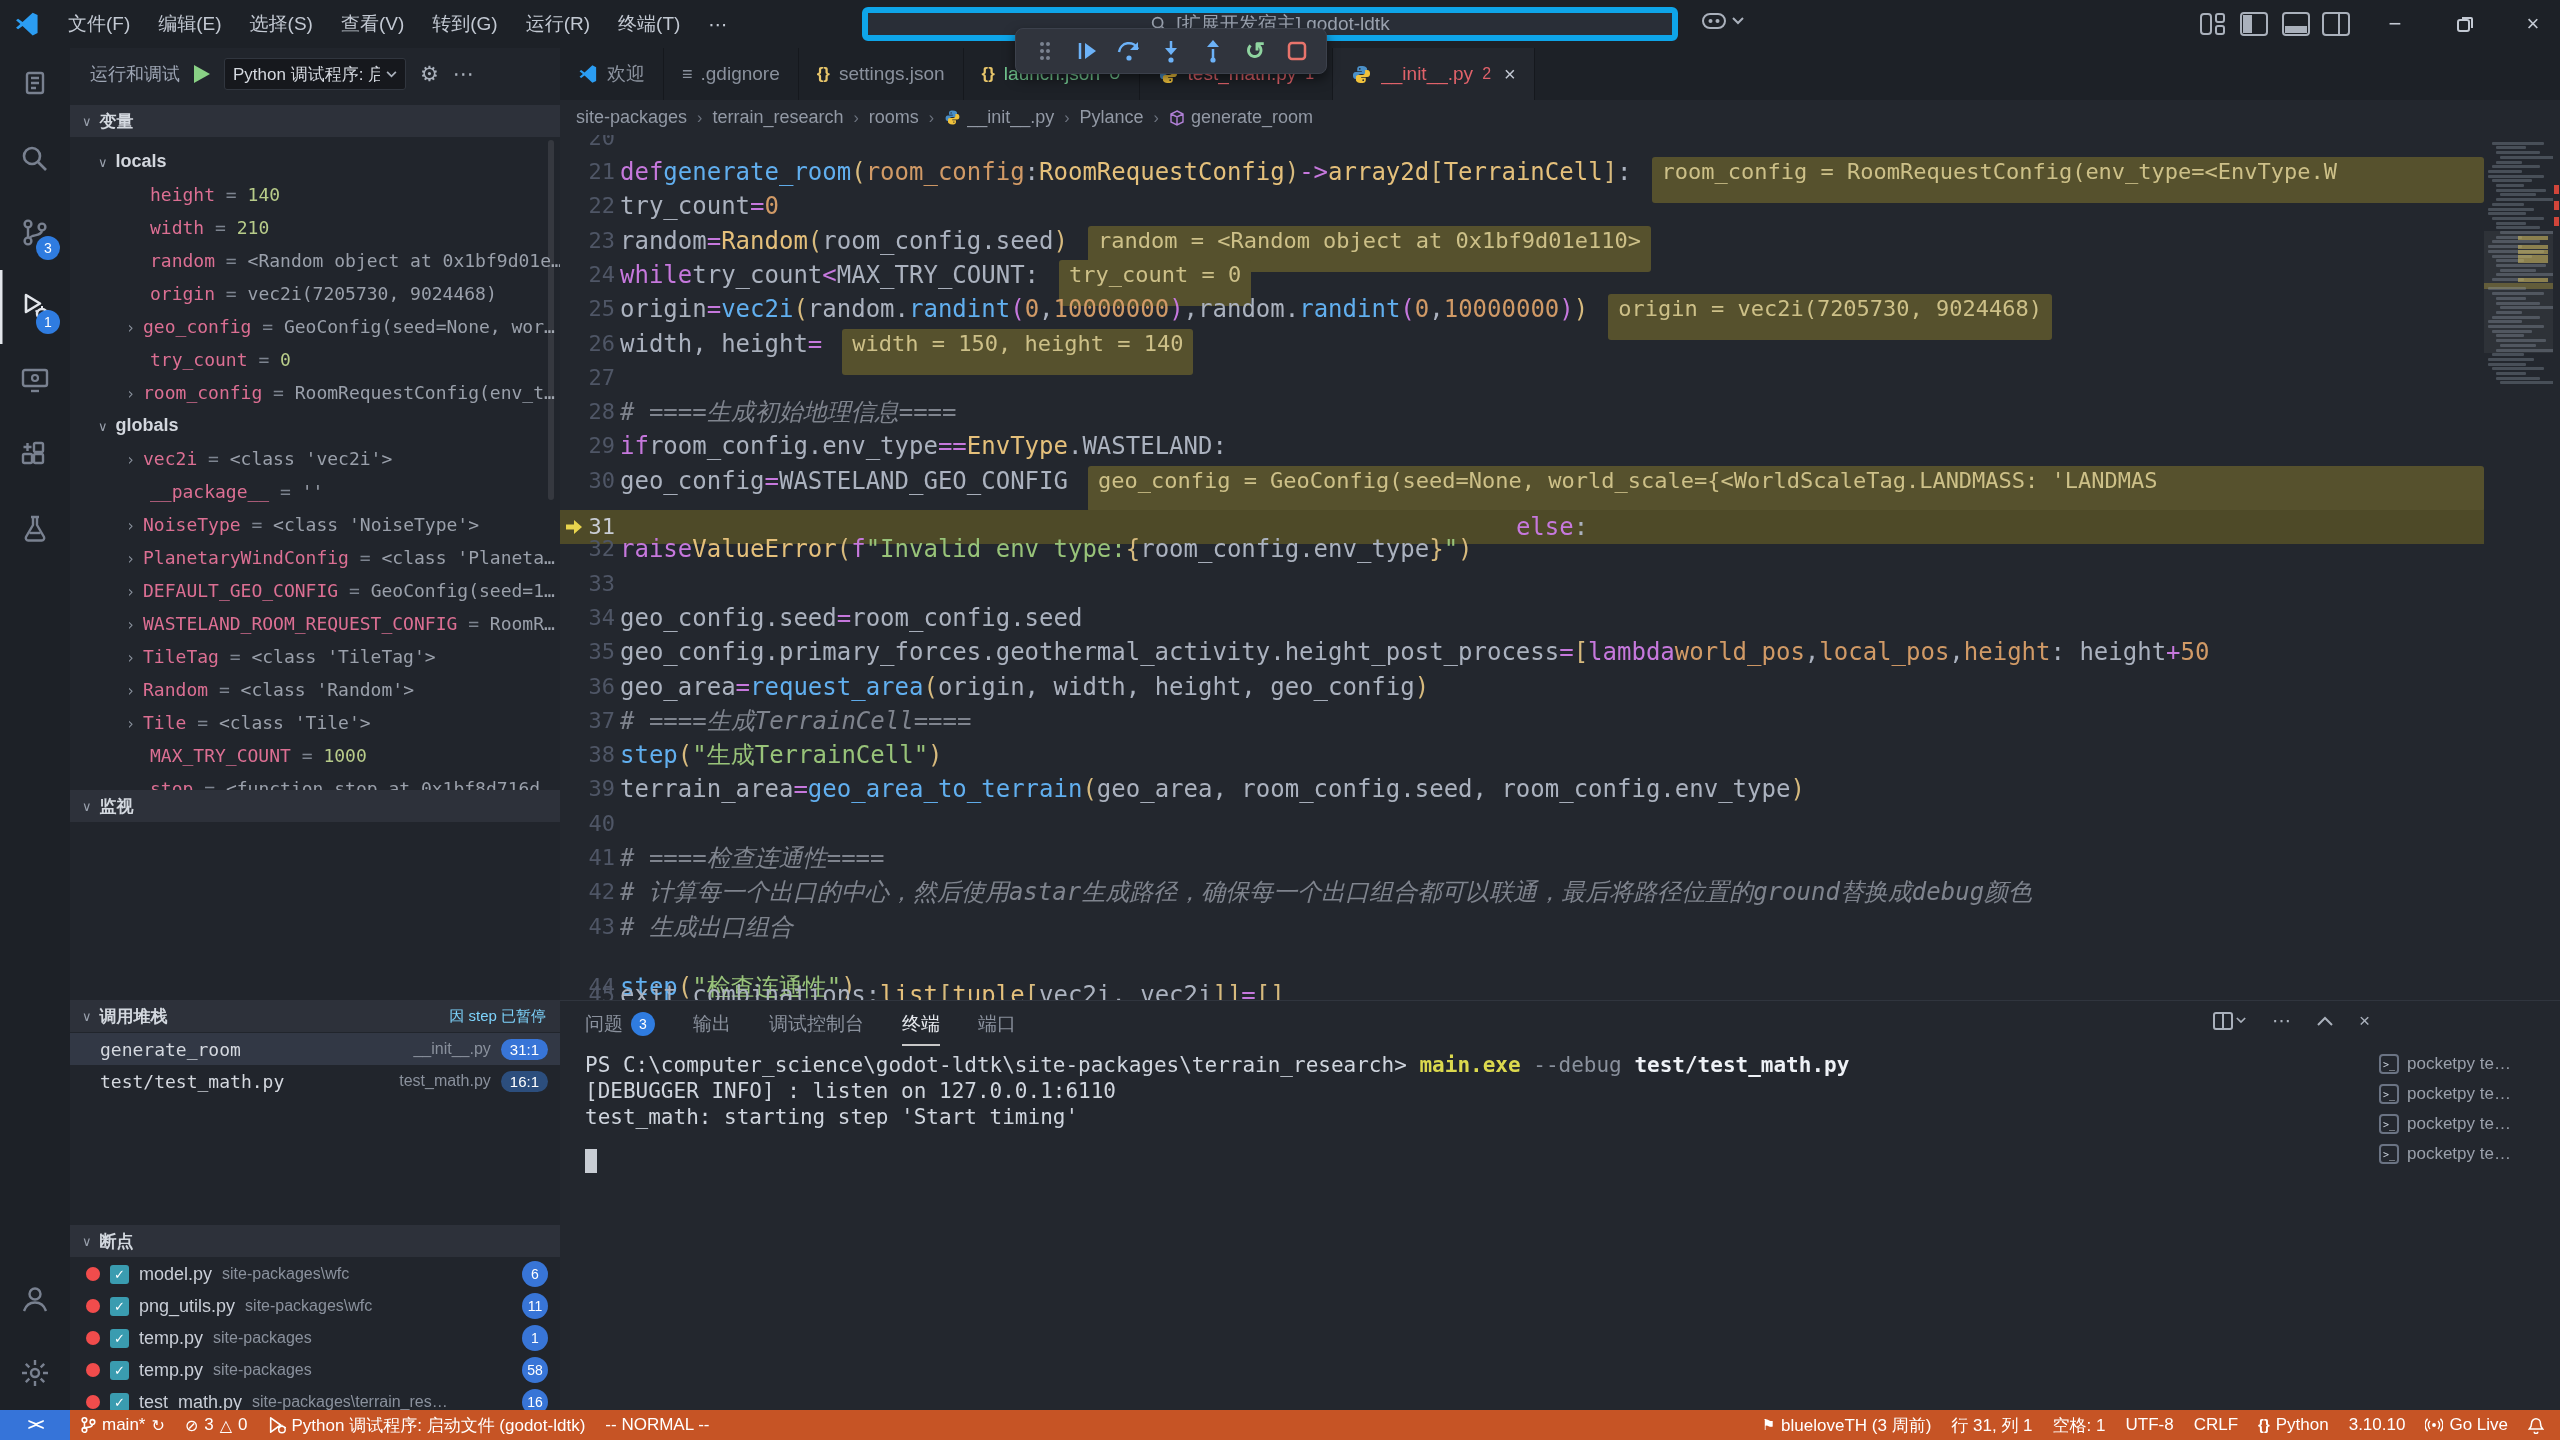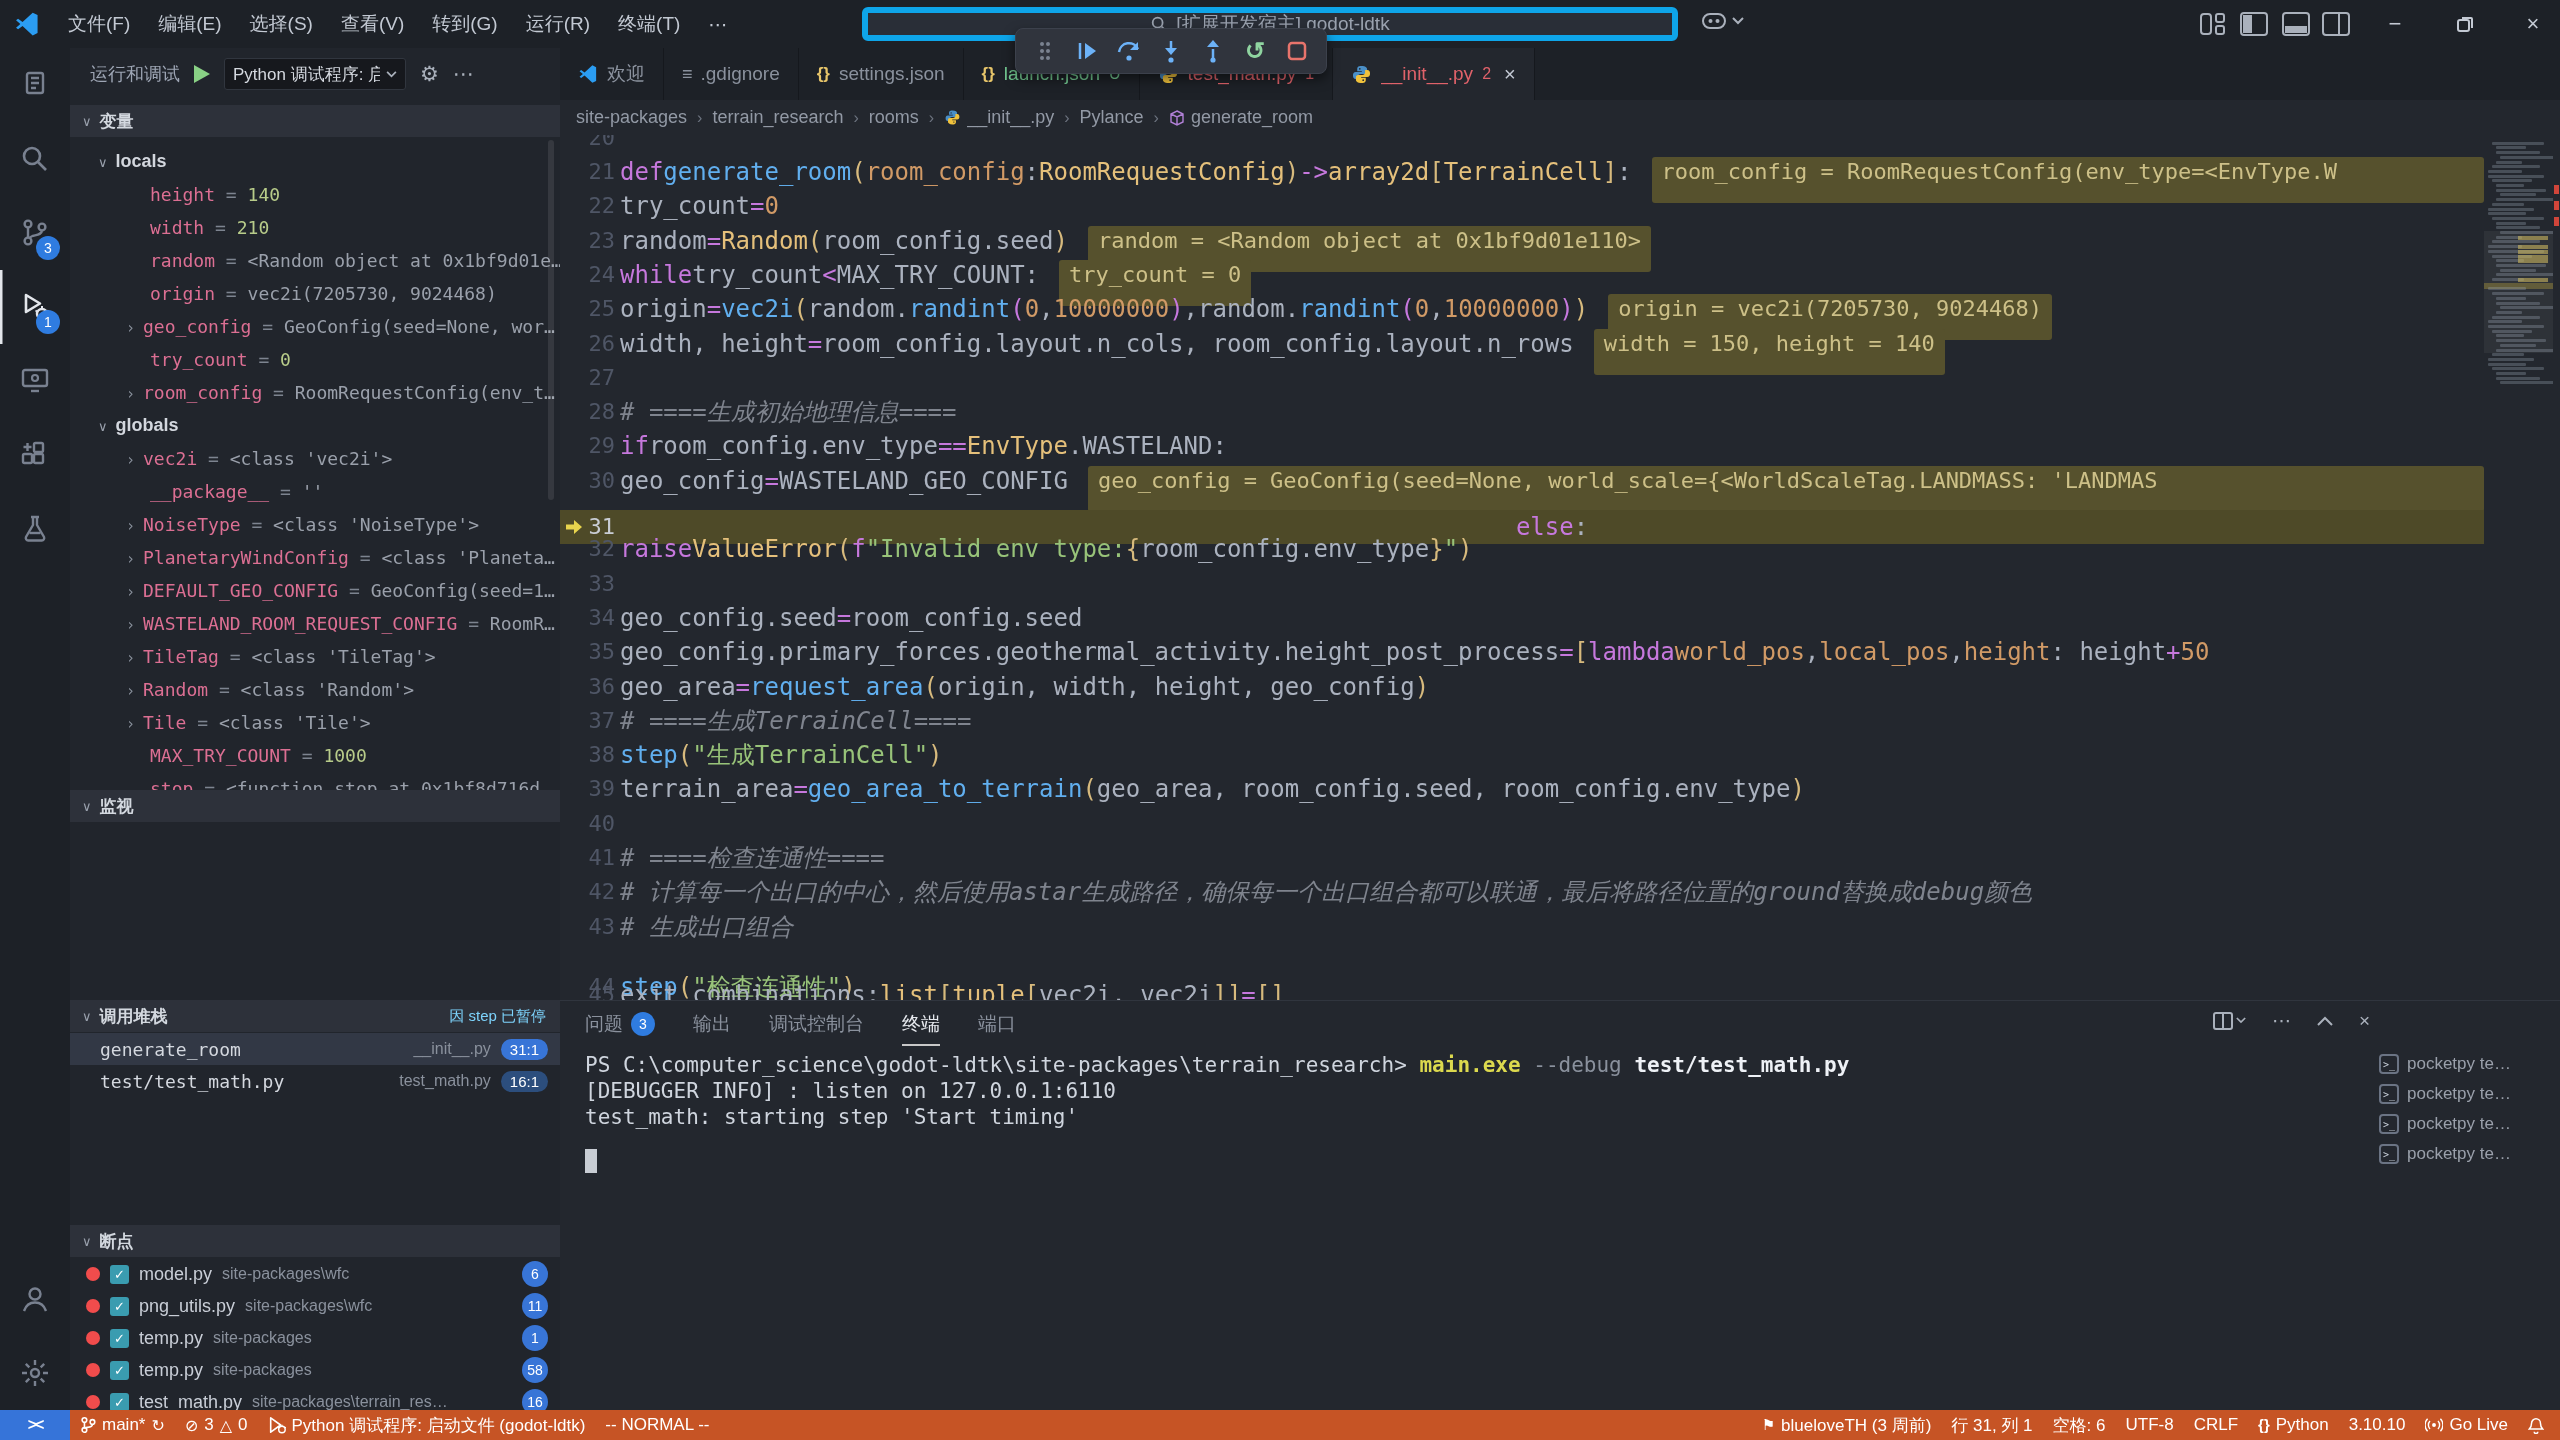--- a/index.html
+++ b/index.html
@@ -601,21 +601,20 @@
           <span class="tk-k">)</span>
           <span class="tk-b">)</span>
         </span>
         <span class="hint">origin = vec2i(7205730, 9024468)</span>
       </div>
       <div class="code-line" style="top: 192px;">
         <span class="ln">26</span>
         <span class="ct">
           <span class="tk-v">        width, height </span>
           <span class="tk-o">=</span>
-          <span class="tk-v"> room_config.layout.n_cols, room_config.layout.n_rows</span>
         </span>
         <span class="hint">width = 150, height = 140</span>
       </div>
       <div class="code-line" style="top: 226px;">
         <span class="ln">27</span>
         <span class="ct"></span>
       </div>
       <div class="code-line" style="top: 260px;">
         <span class="ln">28</span>
         <span class="ct">
@@ -959,21 +958,21 @@
     </div>
   <div id="sb-right">
       <div class="sb-item">
         <span><span style="font-size:15px">⚑</span></span>
         <span>blueloveTH (3 周前)</span>
       </div>
       <div class="sb-item">
         <span>行 31, 列 1</span>
       </div>
       <div class="sb-item">
-        <span>空格: 6</span>
+        <span>空格: 1</span>
       </div>
       <div class="sb-item">
         <span>UTF-8</span>
       </div>
       <div class="sb-item">
         <span>CRLF</span>
       </div>
       <div class="sb-item">
         <span><span style="font-weight:bold;font-size:15px">{}</span></span>
         <span>Python</span>

